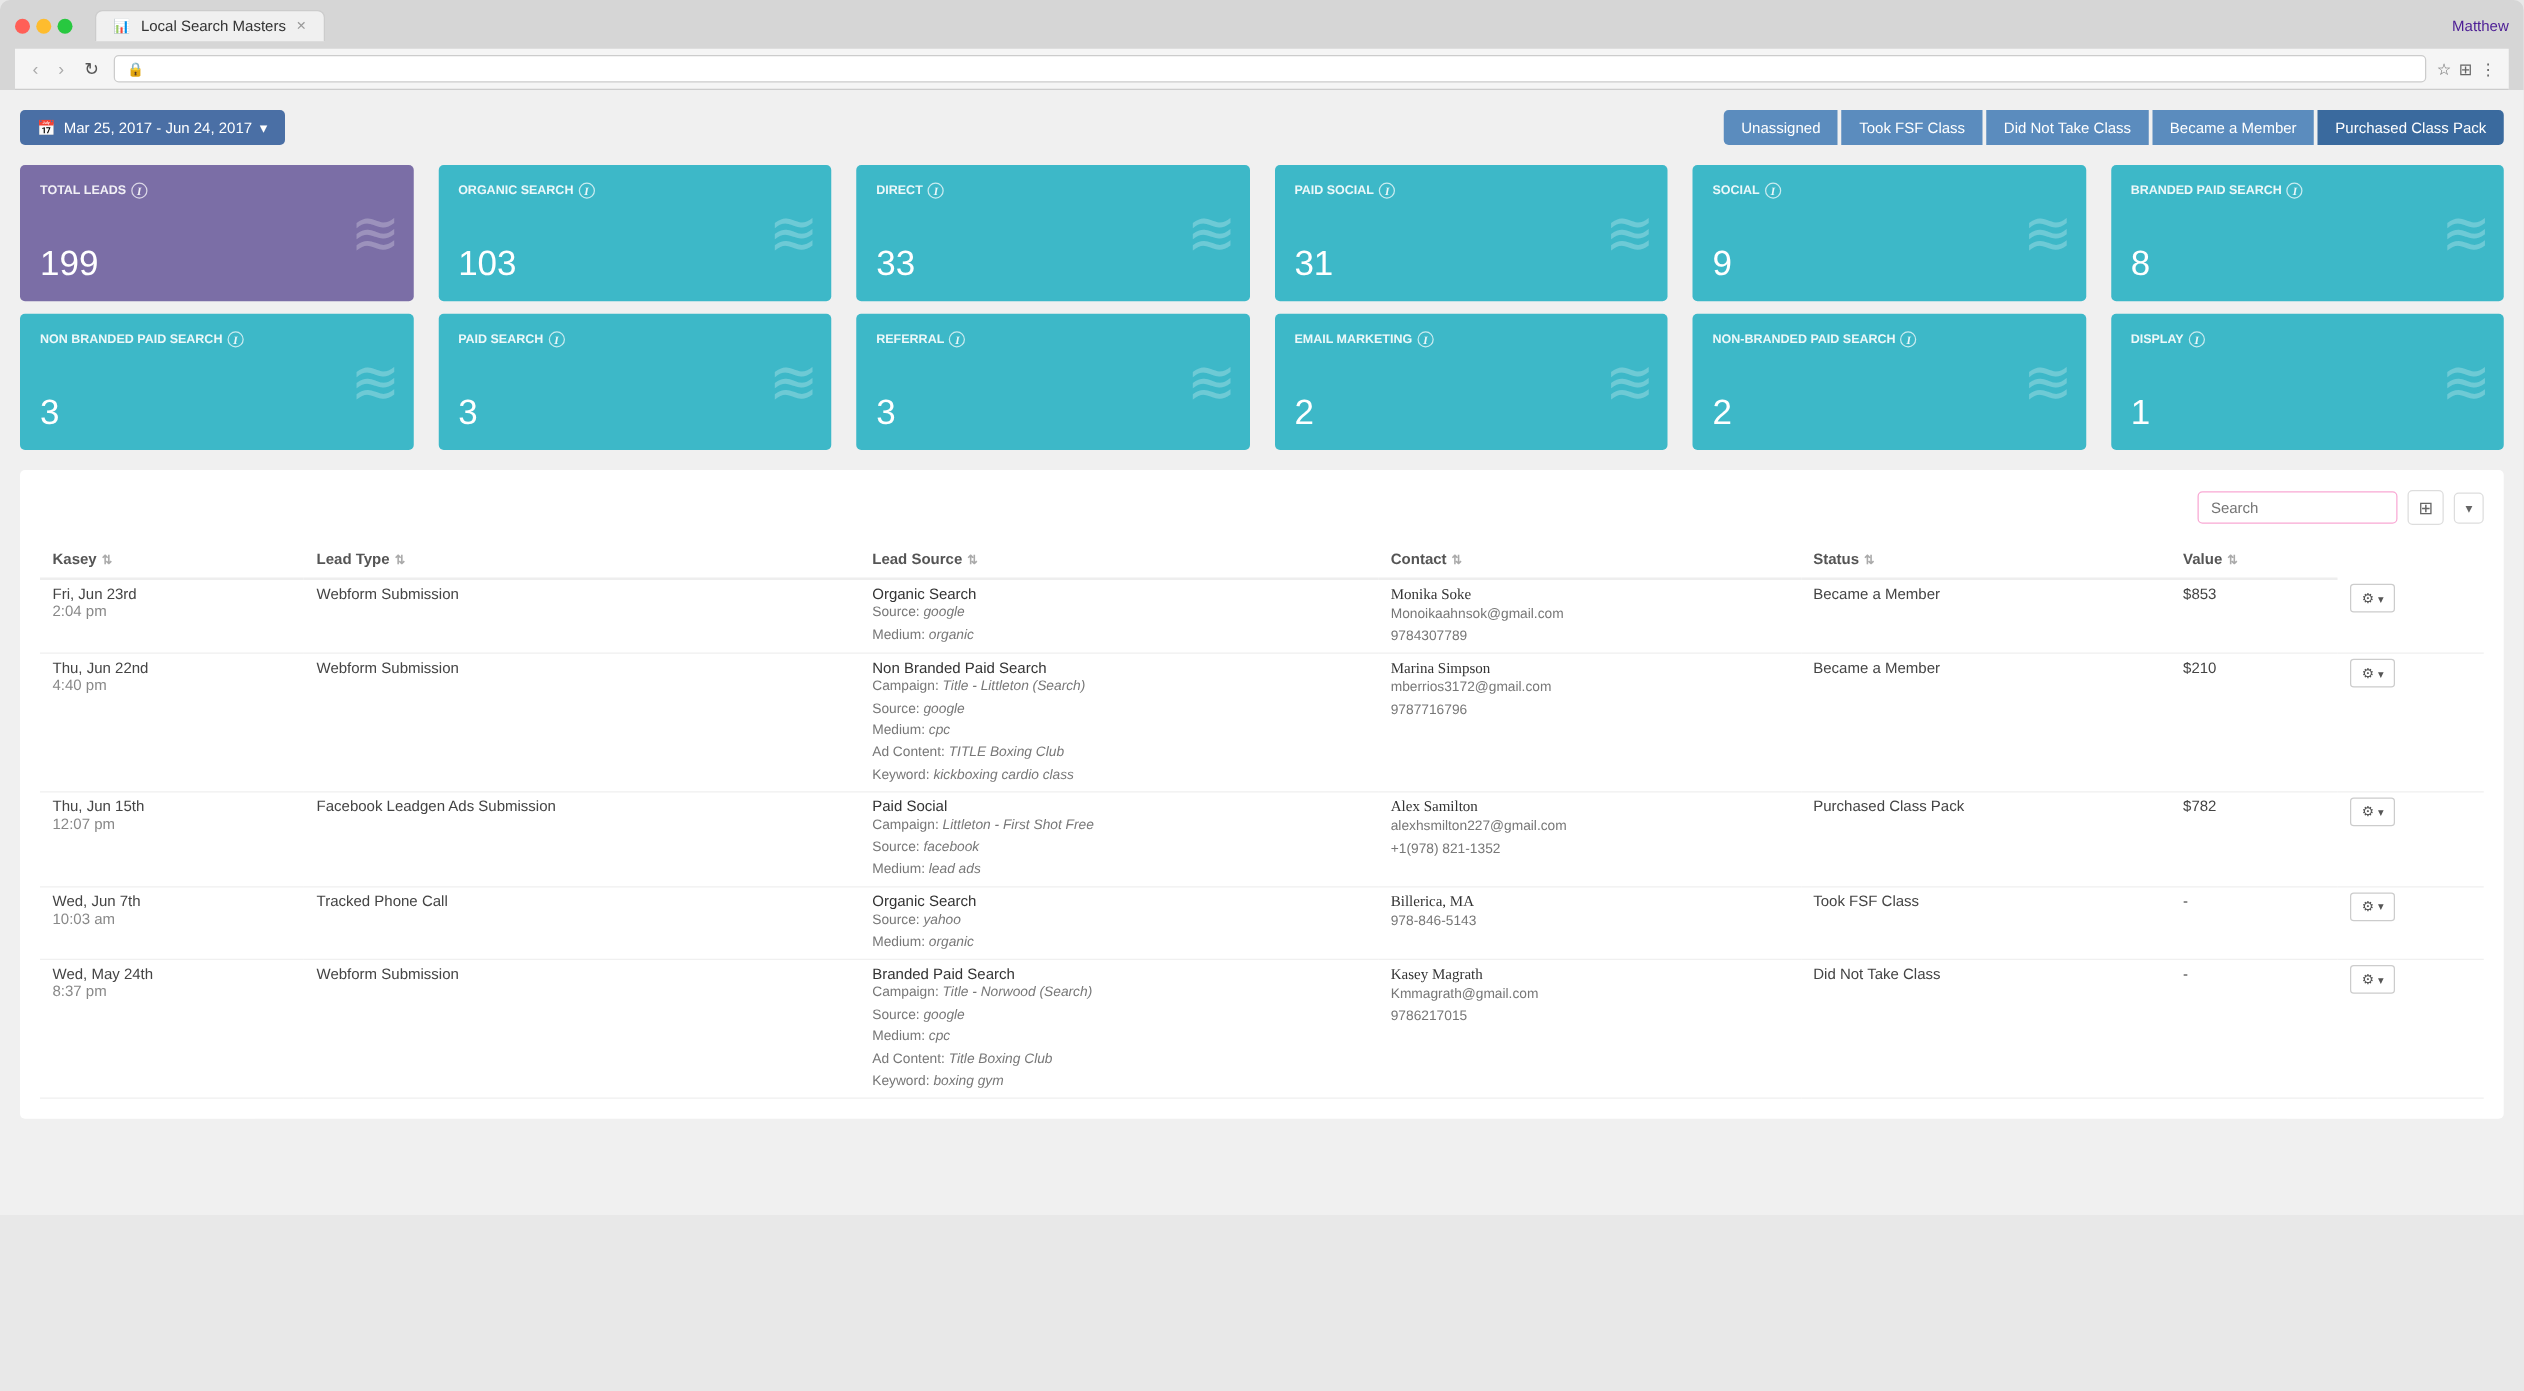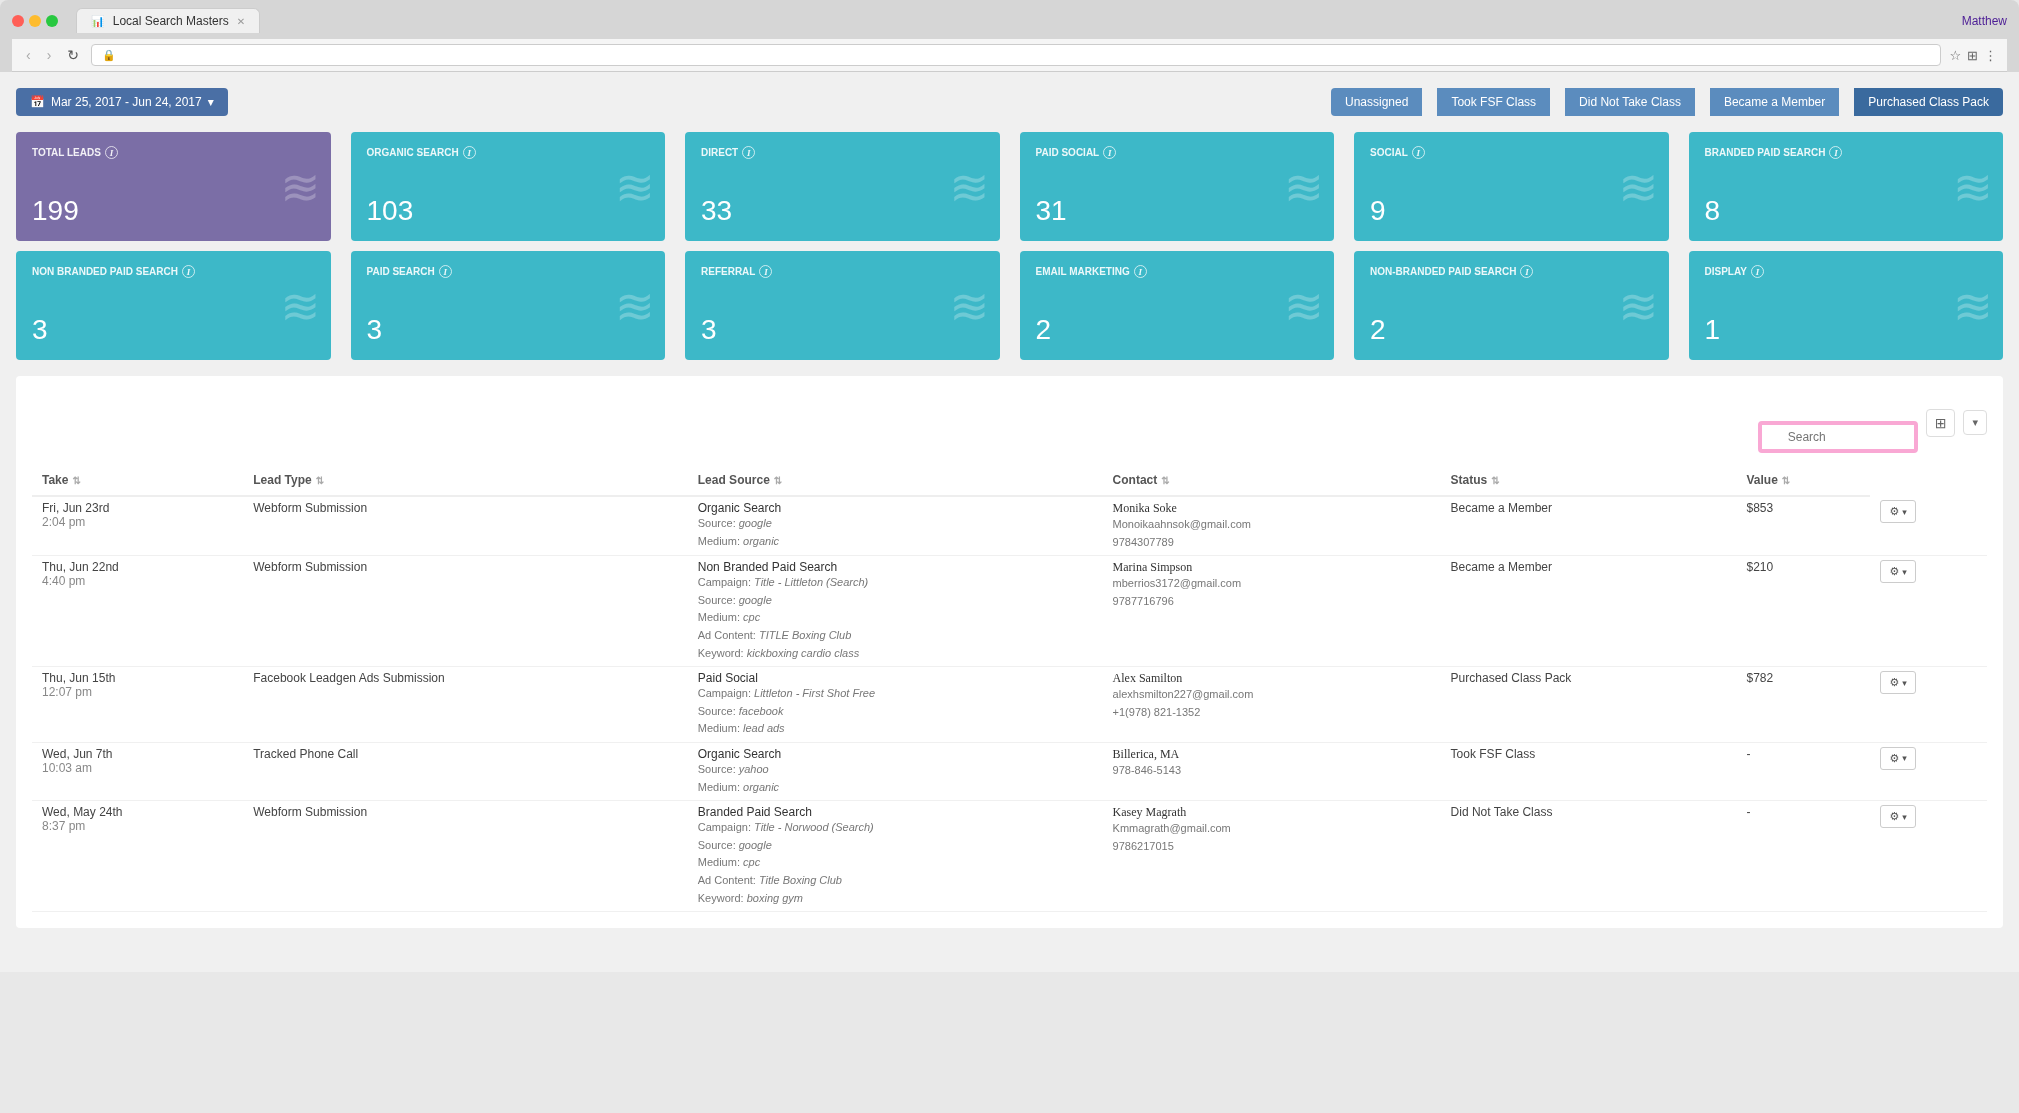--- a/index.html
+++ b/index.html
@@ -26,40 +26,40 @@
     .nav-right-btn { color: #666; font-size: 13px; cursor: pointer; }
     .user-label { font-size: 12px; color: #4c1d95; margin-left: 10px; }
 
     
     .app-container { background: #f0f0f0; min-height: 900px; padding: 16px; }
 
     
     .top-bar { display: flex; justify-content: space-between; align-items: center; margin-bottom: 16px; }
     .date-btn { background: #4a6fa5; color: white; border: none; border-radius: 4px; padding: 7px 14px; font-size: 12px; cursor: pointer; display: flex; align-items: center; gap: 6px; }
     .date-btn .cal-icon { font-size: 12px; }
-    .filter-btns { display: flex; gap: 15px; }
+    .filter-btns { display: flex; gap: 3px; }
     .filter-btn { background: #5b8cbe; color: white; border: none; padding: 7px 14px; font-size: 12px; cursor: pointer; }
     .filter-btn:first-child { border-radius: 4px 0 0 4px; }
     .filter-btn:last-child { border-radius: 0 4px 4px 0; }
     .filter-btn.active { background: #3a6a9e; }
 
     
     .stat-grid { display: grid; grid-template-columns: repeat(6, 1fr); gap: 20px; margin-bottom: 10px; }
     .stat-card { border-radius: 4px; padding: 14px 16px 14px; color: white; position: relative; overflow: hidden; min-height: 80px; }
     .stat-card.purple { background: #7b6ea6; }
     .stat-card.teal { background: #3db8c8; }
     .stat-card-title { font-size: 10px; font-weight: 600; text-transform: uppercase; opacity: 0.9; margin-bottom: 6px; display: flex; align-items: center; gap: 4px; }
     .stat-card-value { font-size: 28px; font-weight: 300; margin-top: 36px; }
     .stat-card-bg-icon { position: absolute; right: 10px; top: 50%; transform: translateY(-50%); opacity: 0.25; font-size: 48px; }
     .info-icon { width: 13px; height: 13px; border-radius: 50%; border: 1px solid rgba(255,255,255,0.8); display: inline-flex; align-items: center; justify-content: center; font-size: 9px; font-style: italic; font-family: serif; cursor: pointer; }
 
     
     .table-section { background: white; border-radius: 4px; padding: 16px; }
     .table-toolbar { display: flex; justify-content: flex-end; align-items: center; gap: 8px; margin-bottom: 12px; }
-    .search-input { border: 4px solid #f9a8d4; border-radius: 4px; padding: 5px 26px; font-size: 12px; width: 160px; margin-top: 29px; }
+    .search-input { border: 1px solid #f9a8d4; border-radius: 4px; padding: 5px 10px; font-size: 12px; width: 160px; }
     .view-btn { border: 1px solid #ddd; background: white; border-radius: 4px; padding: 5px 8px; cursor: pointer; font-size: 14px; color: #666; }
     .filter-icon-btn { border: 1px solid #ddd; background: white; border-radius: 4px; padding: 5px 8px; cursor: pointer; font-size: 11px; color: #666; }
 
     table { width: 100%; border-collapse: collapse; }
     th { text-align: left; padding: 8px 10px; font-size: 12px; font-weight: 600; color: #555; border-bottom: 2px solid #eee; white-space: nowrap; cursor: pointer; }
     th .sort-icon { color: #aaa; margin-left: 4px; font-size: 10px; }
     td { padding: 4px 10px; font-size: 12px; color: #444; border-bottom: 1px solid #f0f0f0; vertical-align: top; }
 
     .lead-source-main { font-weight: 500; color: #333; }
     .lead-source-detail { color: #777; font-size: 11px; line-height: 1.6; }
@@ -217,21 +217,21 @@
   <div class="table-section">
     <div class="table-toolbar">
       <input class="search-input" type="text" placeholder="Search" style="">
       <button class="view-btn">⊞</button>
       <button class="filter-icon-btn">▾</button>
     </div>
     <div class="table-wrapper">
       <table id="leads-table">
         <thead>
           <tr id="table-header">
-              <th><span>Take</span><span class="sort-icon">⇅</span></th>
+              <th><span>Kasey</span><span class="sort-icon">⇅</span></th>
               <th><span>Lead Type</span><span class="sort-icon">⇅</span></th>
               <th><span>Lead Source</span><span class="sort-icon">⇅</span></th>
               <th><span>Contact</span><span class="sort-icon">⇅</span></th>
               <th><span>Status</span><span class="sort-icon">⇅</span></th>
               <th><span>Value</span><span class="sort-icon">⇅</span></th>
             </tr>
         </thead>
         <tbody id="table-body">
             <tr>
               <td><span>Fri, Jun 23rd</span><br><span style="color:#888">2:04 pm</span></td>

